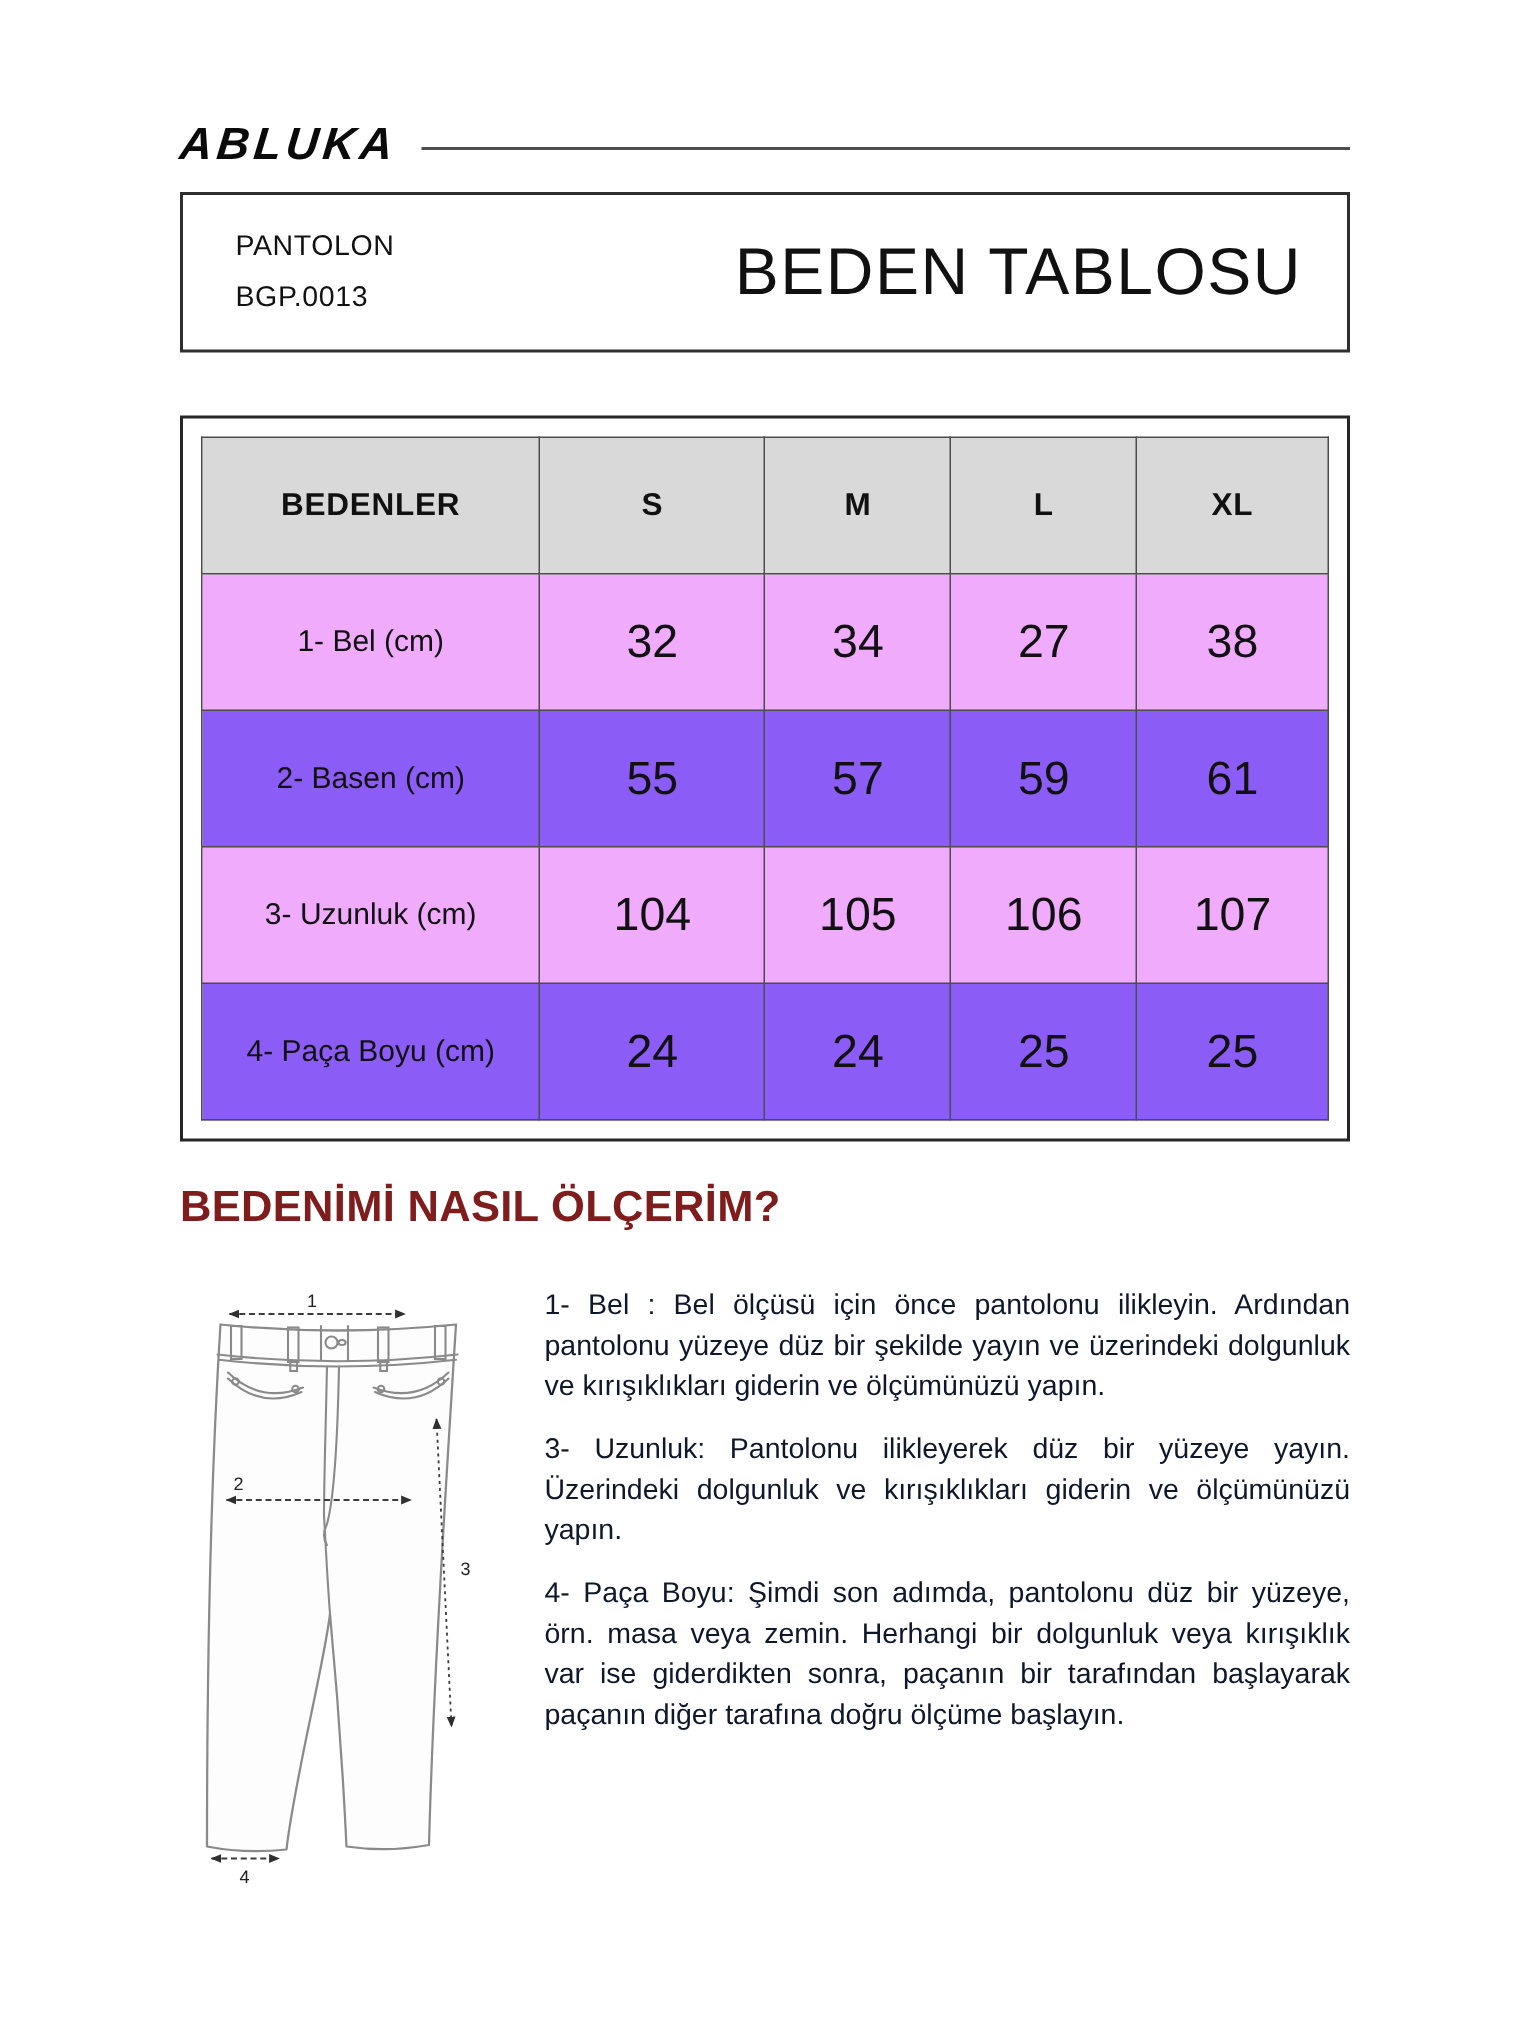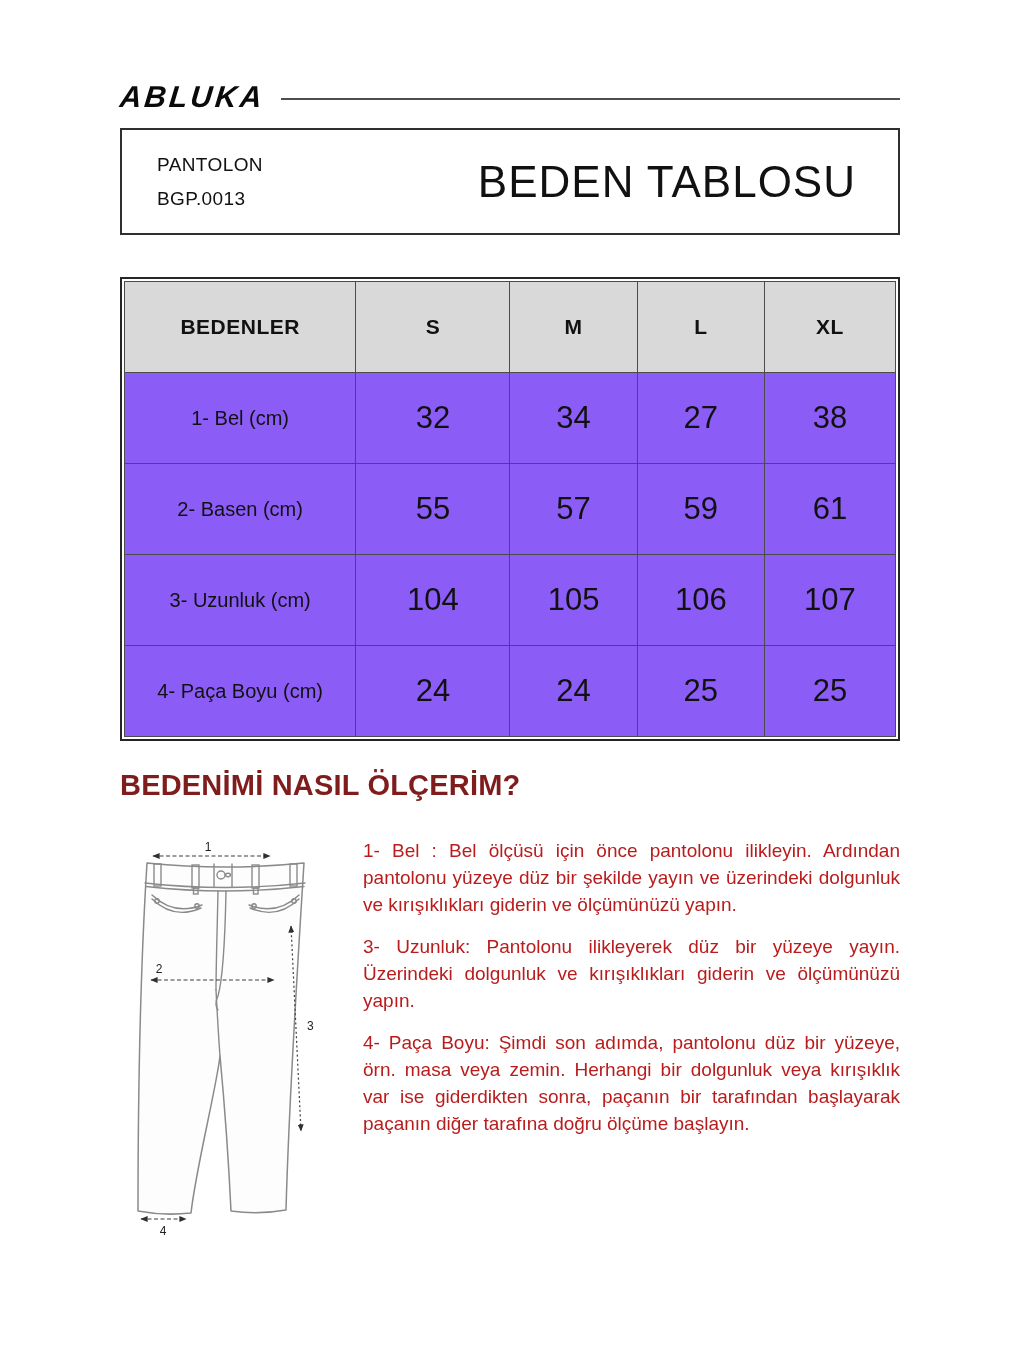--- a/index.html
+++ b/index.html
@@ -9,43 +9,43 @@
 
   
   .logo-row { display:flex; align-items:center; padding-top:80px; }
   .logo { font-size:30px; font-weight:900; font-style:italic; letter-spacing:3px;
           transform:skewX(-6deg); white-space:nowrap; color:#0a0a0a; }
   .logo-rule { flex:1; height:2px; background:#4e4e4e; margin-left:16px; margin-top:3px; }
 
   
   .title-box { margin-top:14px; border:2px solid #2f2f2f; height:103px;
                display:flex; align-items:center; justify-content:space-between;
-               padding:0 42px 0 35px; }
+               padding:0 30px 0 35px; }
   .product-meta { font-size:19px; font-weight:500; letter-spacing:.4px; }
   .product-meta .line { margin:0; }
   .product-meta .line + .line { margin-top:12px; }
   .doc-title { font-size:44px; font-weight:500; letter-spacing:1px; white-space:nowrap; }
 
   
-  .table-wrap { margin-top:42px; border:2px solid #262626; padding:2px; background:#fff; }
+  .table-wrap { margin-top:42px; border:2px solid #262626; padding:12px; background:#fff; }
   table.size { width:100%; border-collapse:collapse; table-layout:fixed; }
   .size th, .size td { border:1px solid #4c4c4c; height:88px; text-align:center;
-                       vertical-align:middle; background:#8b5cf6; }
+                       vertical-align:middle; background:#f0abfc; }
   .size th { background:#d9d9d9; font-size:21px; font-weight:700; letter-spacing:.5px; }
   .size tr.alt td { background:#8b5cf6; }
   .size td.lbl { font-size:20px; font-weight:500; }
   .size td.val { font-size:31px; font-weight:500; }
   .c0 { width:30%; } .c1 { width:20%; } .c2 { width:16.5%; } .c3 { width:16.5%; } .c4 { width:17%; }
 
   
   .measure-heading { margin:28px 0 0 0; font-size:29px; font-weight:800; letter-spacing:.2px; color:#7f1d1d; }
   .measure-row { display:flex; margin-top:36px; }
   .diagram { flex:none; width:205px; margin-left:8px; }
   .instructions { flex:1; margin-left:30px; font-size:19px; line-height:1.42;
-                  text-align:justify; color:#b91c1c; }
+                  text-align:justify; color:#0f172a; }
   .instructions p { margin:0 0 15px 0; }
 
   
   .pants-line { fill:none; stroke:#8a8a8a; stroke-width:1.4; stroke-linecap:round; }
   .pants-fill { fill:#fdfdfd; stroke:#8a8a8a; stroke-width:1.5; stroke-linejoin:round; }
   .dim-line { fill:none; stroke:#3c3c3c; stroke-width:1.2; }
   .dim-label { font-size:12px; fill:#222; font-family:"Liberation Sans",sans-serif; }
 </style>
 </head>
 <body>

